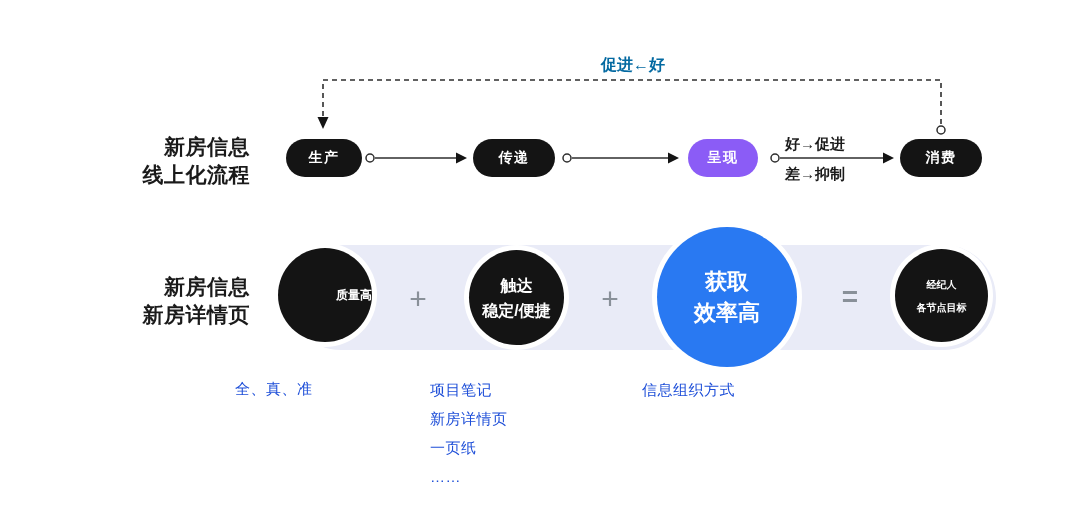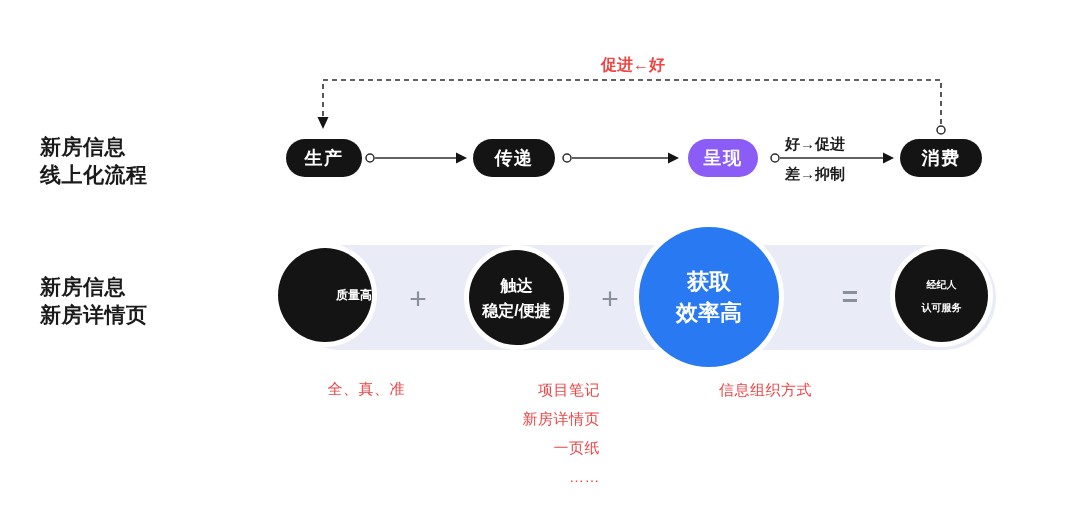--- a/index.html
+++ b/index.html
@@ -9,59 +9,59 @@
     height: 515px;
     background: #ffffff;
     overflow: hidden;
     font-family: "Liberation Sans", "DejaVu Sans", sans-serif;
   }
 
   
   .section-title {
     position: absolute;
     width: 210px;
-    text-align: left;
+    text-align: right;
     font-size: 21px;
     line-height: 28px;
     font-weight: bold;
     color: #1a1a1a;
     letter-spacing: 0.5px;
   }
   .title-flow  { left: 40px; top: 133px; }
   .title-goals { left: 40px; top: 273px; }
 
   
   .pill {
     position: absolute;
     top: 139px;
     height: 38px;
     border-radius: 19px;
     background: #141414;
     color: #ffffff;
-    font-size: 18px;
+    font-size: 14px;
     font-weight: bold;
     letter-spacing: 1.5px;
     display: flex;
     align-items: center;
     justify-content: center;
   }
   .pill-production   { left: 286px; width: 76px; }
   .pill-delivery     { left: 473px; width: 82px; }
   .pill-presentation { left: 688px; width: 70px; background: #8b5cf6; }
   .pill-consumption  { left: 900px; width: 82px; }
 
   
   .fb-label {
     position: absolute;
     left: 555px;
     width: 156px;
     text-align: center;
     font-size: 16px;
     font-weight: bold;
-    color: #ef4444;
+    color: #0369a1;
   }
   .fb-top    { top: 55px; }
   .fb-bottom { top: 89px; }
 
   
   .edge-label {
     position: absolute;
     left: 785px;
     width: 100px;
     font-size: 15px;
@@ -91,21 +91,21 @@
     font-weight: bold;
     text-align: center;
     display: flex;
     flex-direction: column;
     align-items: center;
     justify-content: center;
     box-shadow: 0 0 0 5px #ffffff;
   }
   .gc-quality    { left: 278px; top: 248px; width: 94px;  height: 94px;  font-size: 12px; align-items: flex-end; }
   .gc-reach      { left: 469px; top: 250px; width: 95px;  height: 95px;  font-size: 16px; line-height: 25px; }
-  .gc-efficiency { left: 639px; top: 227px; width: 140px; height: 140px; font-size: 22px; line-height: 31px; background: #2979F2; }
+  .gc-efficiency { left: 657px; top: 227px; width: 140px; height: 140px; font-size: 22px; line-height: 31px; background: #2979F2; }
   .gc-agent      { left: 895px; top: 249px; width: 93px;  height: 93px;  font-size: 10px; line-height: 23px; }
 
   
   .op {
     position: absolute;
     width: 40px;
     height: 34px;
     line-height: 34px;
     text-align: center;
     color: #899099;
@@ -113,23 +113,23 @@
     font-weight: 400;
   }
   .op-plus-1 { left: 398px; top: 282px; }
   .op-plus-2 { left: 590px; top: 282px; }
   .op-equals { left: 830px; top: 280px; font-weight: bold; font-size: 28px; }
 
   
   .note {
     position: absolute;
     width: 170px;
-    text-align: right;
+    text-align: left;
     font-size: 15px;
-    color: #ef4444;
+    color: #1d4ed8;
     letter-spacing: 0.5px;
   }
   .note-quality    { left: 235px; top: 380px; }
   .note-reach      { left: 430px; top: 375px; }
   .note-reach div  { line-height: 29px; }
   .note-efficiency { left: 642px; top: 381px; }
 
   svg.connector-layer {
     position: absolute;
     left: 0; top: 0;
@@ -199,21 +199,21 @@
     <div>稳定/便捷</div>
   </div>
   <div class="op op-plus-2">+</div>
   <div class="goal-circle gc-efficiency">
     <div>获取</div>
     <div>效率高</div>
   </div>
   <div class="op op-equals">=</div>
   <div class="goal-circle gc-agent">
     <div>经纪人</div>
-    <div>认可服务</div>
+    <div>各节点目标</div>
   </div>
 
   <div class="note note-quality">全、真、准</div>
   <div class="note note-reach">
     <div>项目笔记</div>
     <div>新房详情页</div>
     <div>一页纸</div>
     <div>……</div>
   </div>
   <div class="note note-efficiency">信息组织方式</div>

